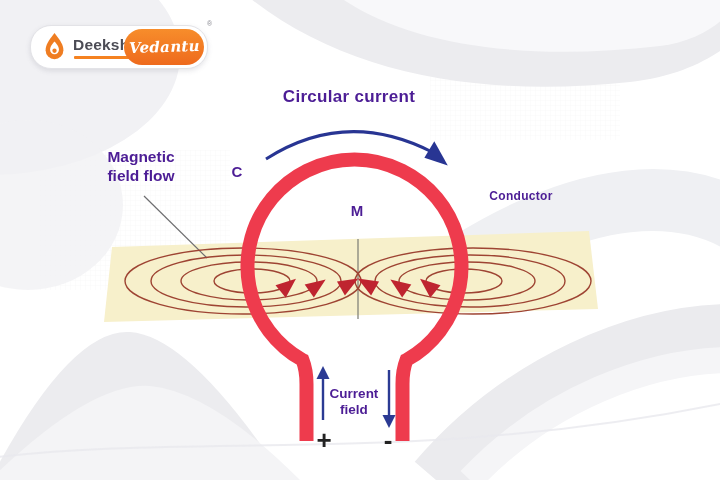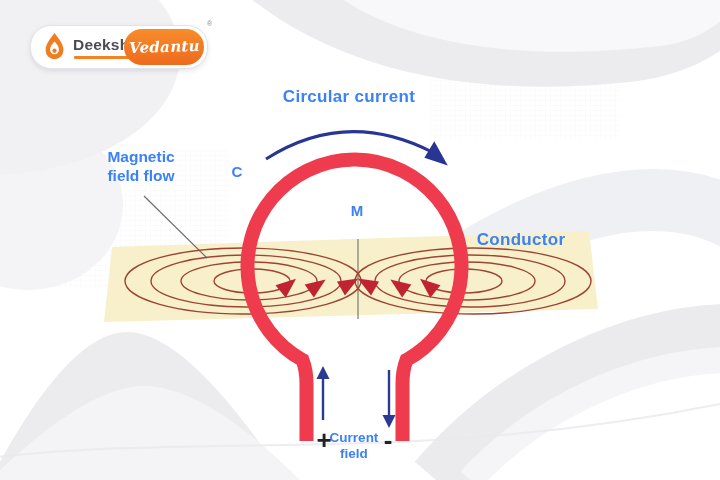--- a/index.html
+++ b/index.html
@@ -1,28 +1,28 @@
 <!DOCTYPE html>
 <html><head>
 <meta charset="utf-8">
 <style>
   html,body{margin:0;padding:0;background:#ffffff;}
   .stage{
     position:relative;width:720px;height:480px;overflow:hidden;background:#ffffff;
     font-family:"Liberation Sans",sans-serif;color:#3f3f41;
   }
   .stage svg.layer{position:absolute;left:0;top:0;}
-  .lbl{position:absolute;font-weight:bold;color:#3b82f6;white-space:nowrap;}
+  .lbl{position:absolute;font-weight:bold;color:#4c1d95;white-space:nowrap;}
   .center{transform:translateX(-50%);}
   .lbl-circular{left:349px;top:87px;font-size:17px;letter-spacing:.3px;}
   .lbl-magnetic{left:141px;top:147px;font-size:15.5px;line-height:19px;text-align:right;}
   .lbl-c{left:237px;top:163px;font-size:15px;}
   .lbl-m{left:357px;top:202px;font-size:15px;}
-  .lbl-conductor{left:521px;top:189px;font-size:17px;letter-spacing:.3px;margin-top:41px;}
-  .lbl-current{left:354px;top:386px;font-size:13.5px;line-height:16px;text-align:center;margin-top:44px;}
+  .lbl-conductor{left:521px;top:189px;font-size:12px;letter-spacing:.3px;}
+  .lbl-current{left:354px;top:386px;font-size:13.5px;line-height:16px;text-align:center;}
   .lbl-plus{left:324px;top:425px;font-size:26px;color:#222;}
   .lbl-minus{left:388px;top:425px;font-size:26px;color:#222;}
   
   .logo-pill{
     position:absolute;left:30px;top:25px;width:176px;height:42px;background:#ffffff;
     border:1px solid #e3e3e7;border-radius:21px;box-shadow:0 2px 5px rgba(90,90,110,.15);
   }
   .logo-flame{position:absolute;left:11px;top:6px;width:25px;height:30px;}
   .logo-deeksha{position:absolute;left:42px;top:10px;font-size:15.5px;font-weight:bold;color:#4c4c55;letter-spacing:.2px;}
   .logo-tagline{position:absolute;left:43px;top:30px;width:74px;height:3px;background:#f58220;border-radius:1px;}

